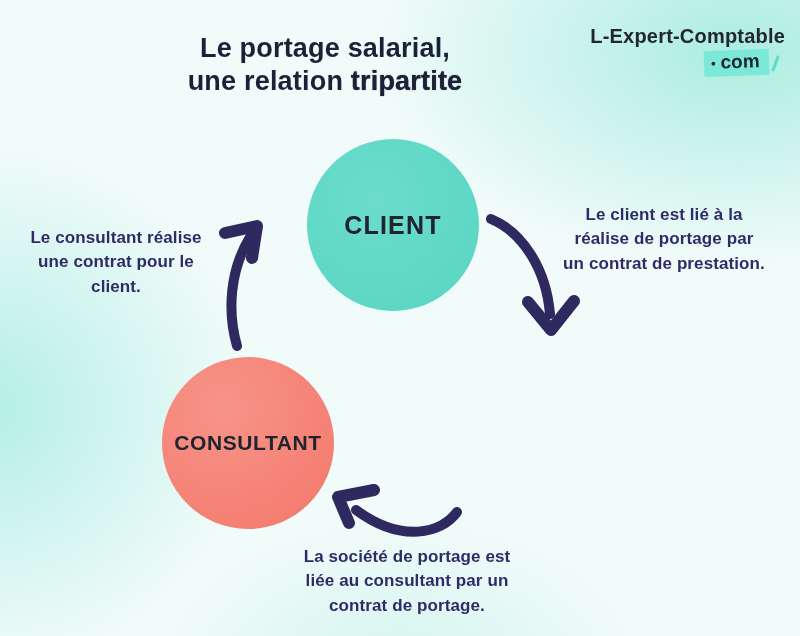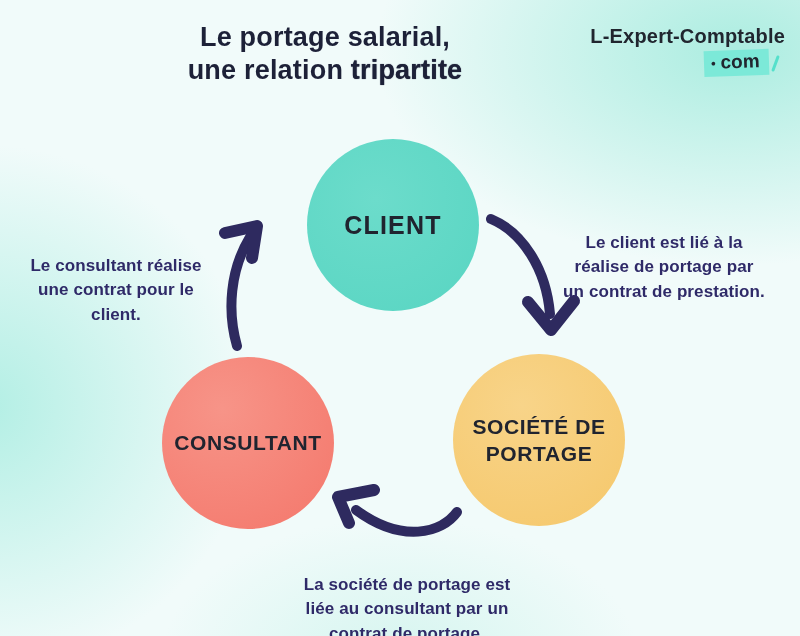--- a/index.html
+++ b/index.html
@@ -8,21 +8,21 @@
     position:relative; width:800px; height:636px; overflow:hidden;
     font-family:"Liberation Sans","DejaVu Sans",sans-serif;
     background:
       radial-gradient(ellipse 60% 45% at 92% 8%, rgba(168,236,223,0.95), rgba(168,236,223,0) 75%),
       radial-gradient(ellipse 45% 55% at -2% 64%, rgba(175,238,227,0.95), rgba(175,238,227,0) 75%),
       radial-gradient(ellipse 40% 30% at 50% 104%, rgba(190,240,230,0.55), rgba(190,240,230,0) 75%),
       linear-gradient(#f1fbfa,#f1fbfa);
   }
   
   .title {
-    position:absolute; left:0; right:150px; top:21px; text-align:center;
+    position:absolute; left:0; right:150px; top:32px; text-align:center;
     color:#1d2138; font-size:27px; font-weight:800; line-height:1.22; letter-spacing:0.2px;
   }
   .title .heavy { font-weight:900; text-shadow:0 0 0.9px #1d2138; }
   
   .logo { position:absolute; top:25px; right:15px; color:#21262f; }
   .logo-name { font-size:20px; font-weight:700; letter-spacing:0.2px; }
   .logo-com-row { display:flex; justify-content:flex-end; align-items:center; margin-top:2px; padding-right:8px; }
   .logo-com {
     display:inline-flex; align-items:center; gap:5px;
     background:#7ce9d8; transform:rotate(-2deg);
@@ -38,21 +38,21 @@
   }
   .node-client   { left:307px; top:139px; font-size:25px; letter-spacing:1.2px;
                    background:radial-gradient(circle at 40% 35%, #6cdccb, #58d5c2); }
   .node-consultant { left:162px; top:357px; font-size:21px; letter-spacing:0.6px;
                    background:radial-gradient(circle at 35% 30%, #f79488, #f4776b); }
   .node-societe  { left:453px; top:354px; font-size:21px; letter-spacing:0.6px; line-height:1.3;
                    background:radial-gradient(circle at 40% 30%, #f8d489, #f5c76a); }
   
   .note {
     position:absolute; text-align:center; font-weight:700;
-    color:#2f2a68; font-size:17px; line-height:1.44; letter-spacing:0.1px;margin-top:28px;
+    color:#2f2a68; font-size:17px; line-height:1.44; letter-spacing:0.1px;
   }
   .note-right  { left:544px; top:203px; width:240px; }
   .note-left   { left:4px;  top:226px; width:224px; }
   .note-bottom { left:263px; top:545px; width:288px; }
   
   .arrows { position:absolute; inset:0; pointer-events:none; color:#2e2a5f; }
   .arrows path { fill:none; stroke:currentColor; stroke-linecap:round; stroke-linejoin:round; }
   .arrows .shaft { stroke-width:10; }
   .arrows .head  { stroke-width:12; }
 </style>
@@ -91,24 +91,20 @@
       <path class="head" d="M 225 233 L 257 226 L 252 258"></path>
     </g>
   </svg>
 
   <div class="node node-client">
     <div>CLIENT</div>
   </div>
   <div class="node node-consultant">
     <div>CONSULTANT</div>
   </div>
-  <div class="node node-societe">
-    <div>SOCIÉTÉ DE</div>
-    <div>PORTAGE</div>
-  </div>
 
   <div class="note note-right">
     <div>Le client est lié à la</div>
     <div>réalise de portage par</div>
     <div>un contrat de prestation.</div>
   </div>
   <div class="note note-left">
     <div>Le consultant réalise</div>
     <div>une contrat pour le</div>
     <div>client.</div>

